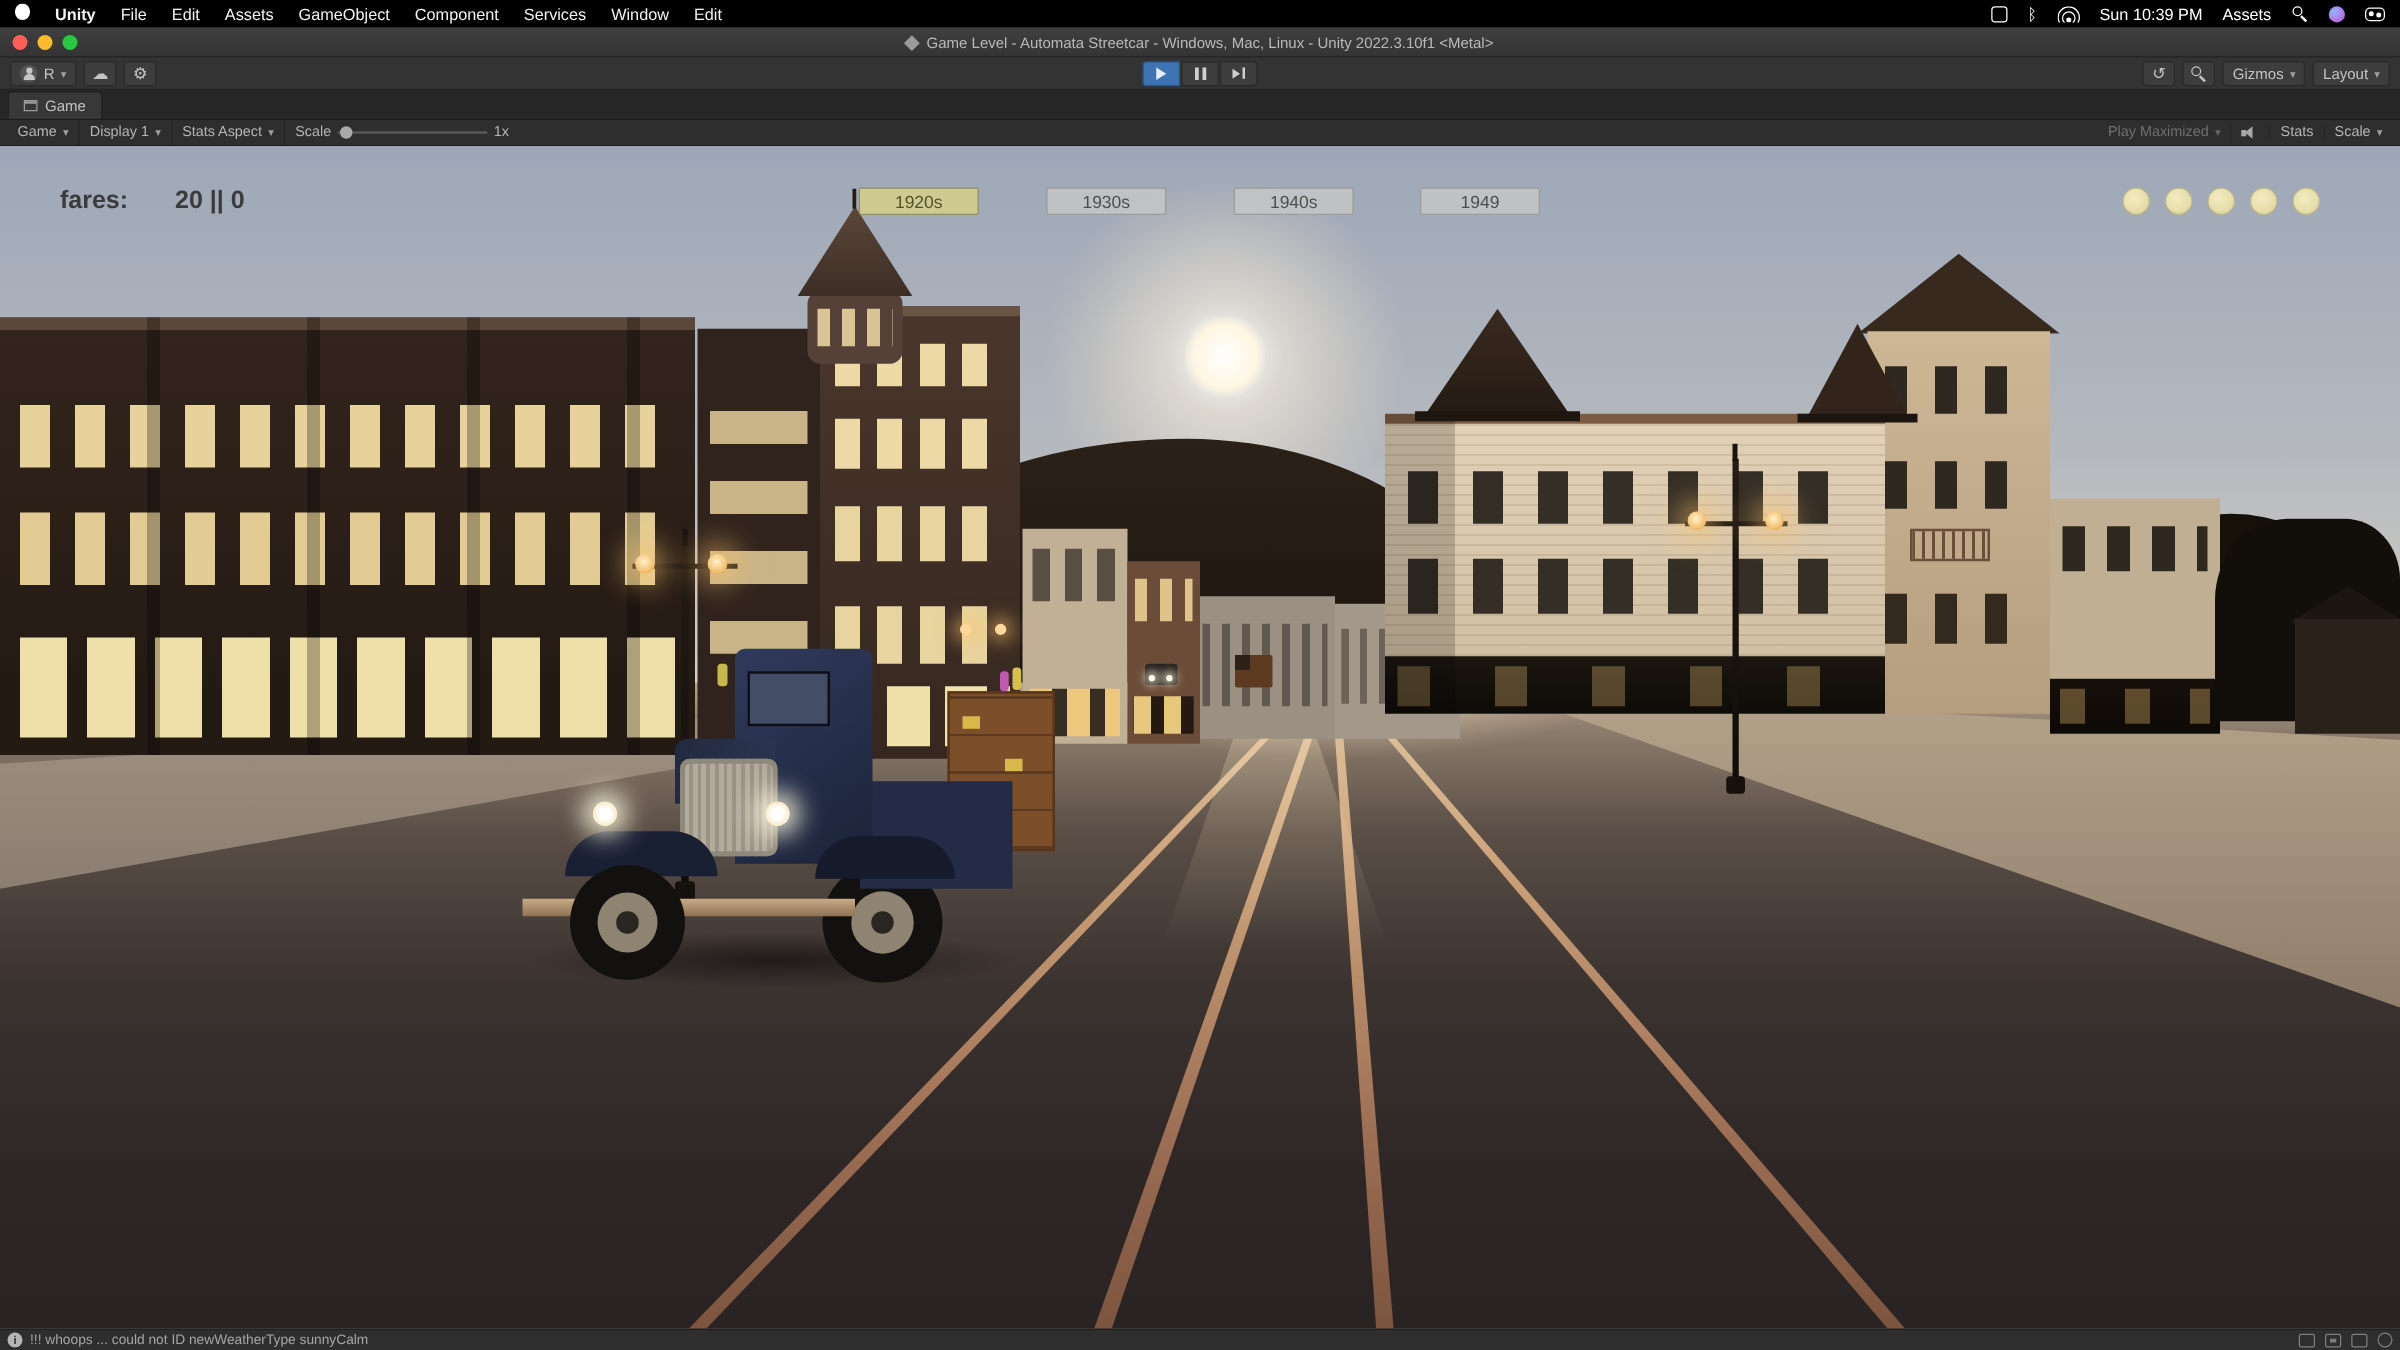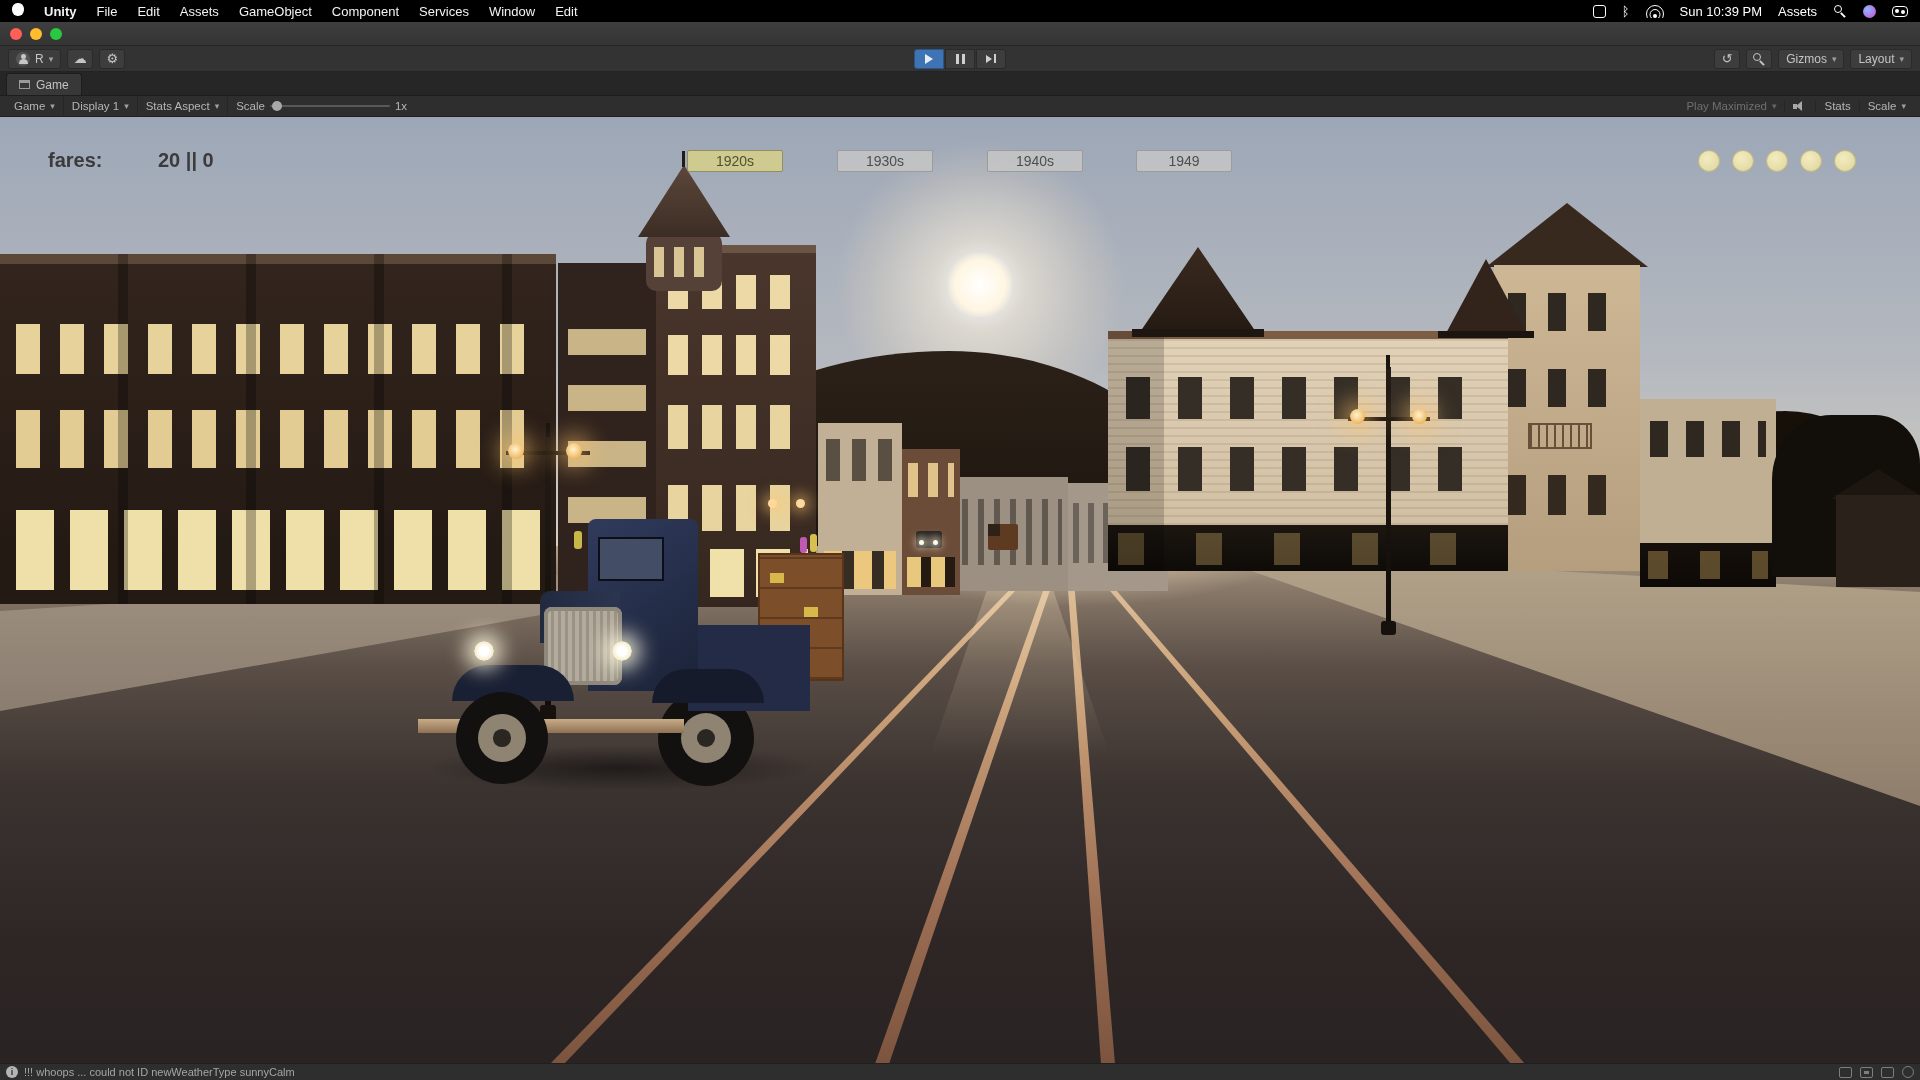--- a/index.html
+++ b/index.html
@@ -156,20 +156,23 @@
           <i class="c1"></i>
           <i class="c2"></i>
         </span>
     </div>
   </div>
 
   <div class="titlebar">
     <span class="tl red"></span>
     <span class="tl yel"></span>
     <span class="tl grn"></span>
+    <div class="title-center">
+      <span class="unity-cube"></span><span>Game Level - Automata Streetcar - Windows, Mac, Linux - Unity 2022.3.10f1 &lt;Metal&gt;</span>
+    </div>
   </div>
 
   <div class="toolbar">
     <div class="tb-left">
       <div class="pill">
         <span class="person-ico"></span>
         <span>R</span>
           <span class="caret">▾</span>
       </div>
       <div class="glyph-btn">☁</div>
@@ -395,21 +398,21 @@
     <div class="s" style="left:452px;top:548px;width:122px;height:36px;background:#1a2034;border-radius:60px 60px 0 0"></div>
     <div class="s" style="left:652px;top:552px;width:112px;height:34px;background:#161b2c;border-radius:60px 60px 0 0"></div>
     <div class="s" style="left:418px;top:602px;width:266px;height:14px;background:linear-gradient(#c8ab87,#8f7254)"></div>
     <div class="s wheel" style="left:456px;top:575px;width:92px;height:92px">
         <i></i>
       </div>
     <div class="s hl" style="left:474px;top:524px;width:20px;height:20px"></div>
     <div class="s hl" style="left:612px;top:524px;width:20px;height:20px"></div>
 
     <div class="s hud-text" style="left:48px;top:32px">fares:</div>
-    <div class="s hud-text" style="left:158px;top:32px">20 || 0</div>
+    <div class="s hud-text" style="left:140px;top:32px">20 || 0</div>
     <div class="era-btn active" style="left:687px;top:33px">1920s</div>
     <div class="era-btn" style="left:837px;top:33px">1930s</div>
     <div class="era-btn" style="left:987px;top:33px">1940s</div>
     <div class="era-btn" style="left:1136px;top:33px">1949</div>
     <div class="token" style="left:1698px;top:33px"></div>
     <div class="token" style="left:1732px;top:33px"></div>
     <div class="token" style="left:1766px;top:33px"></div>
     <div class="token" style="left:1800px;top:33px"></div>
     <div class="token" style="left:1834px;top:33px"></div>
   </div>

